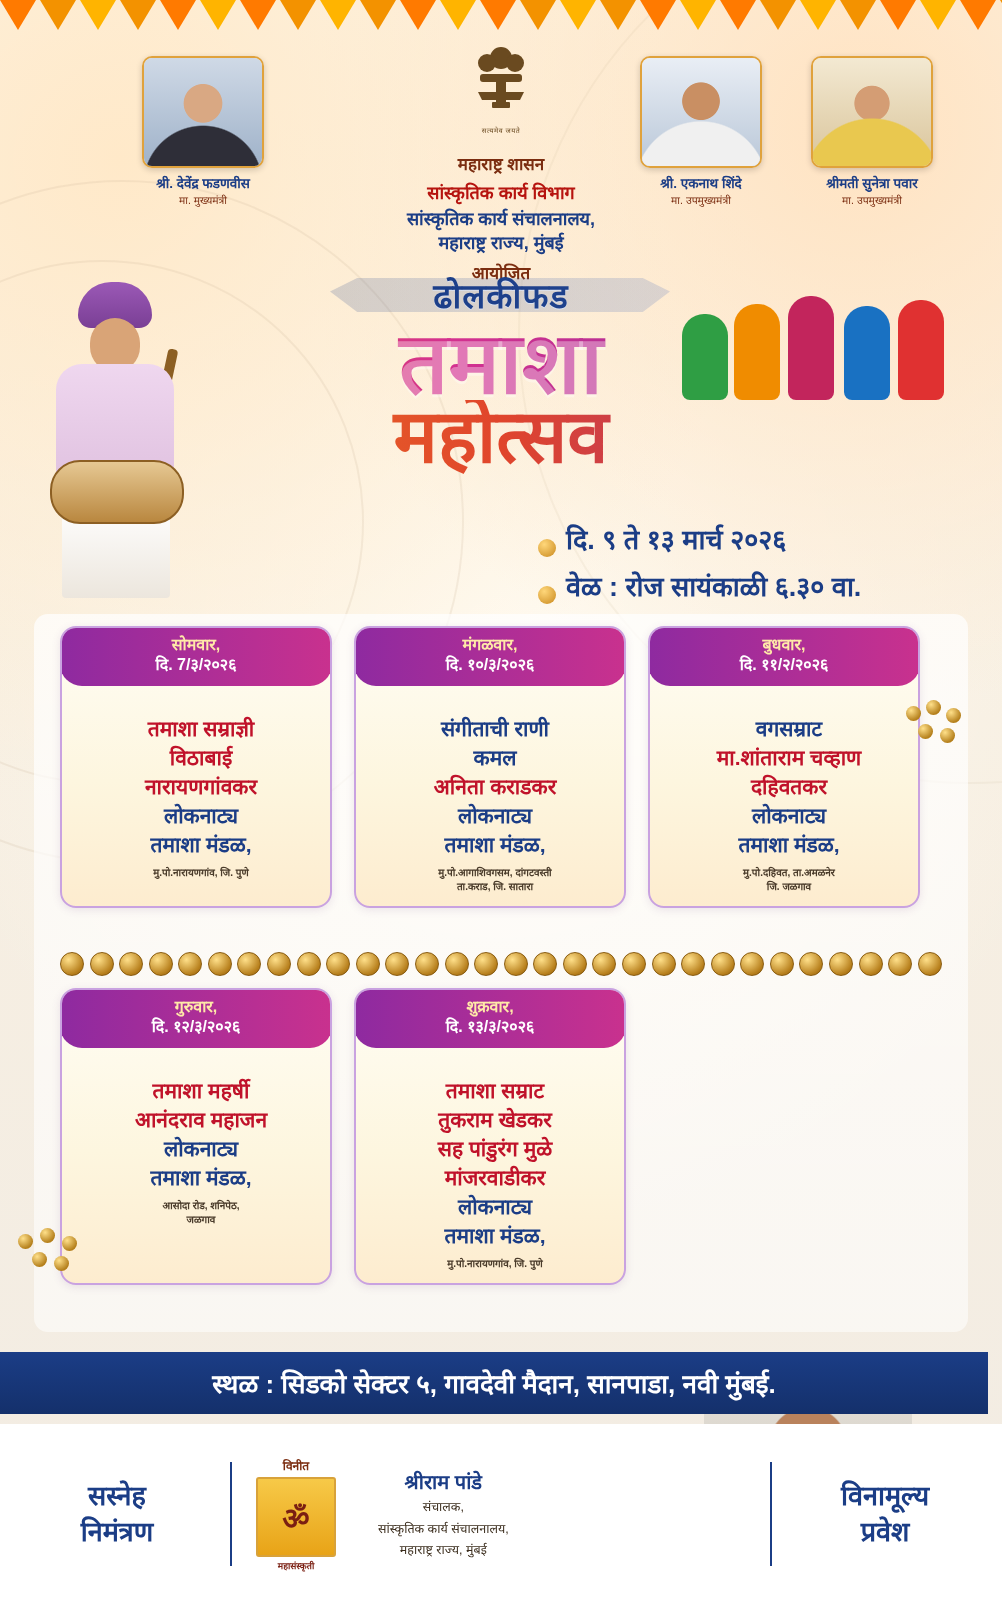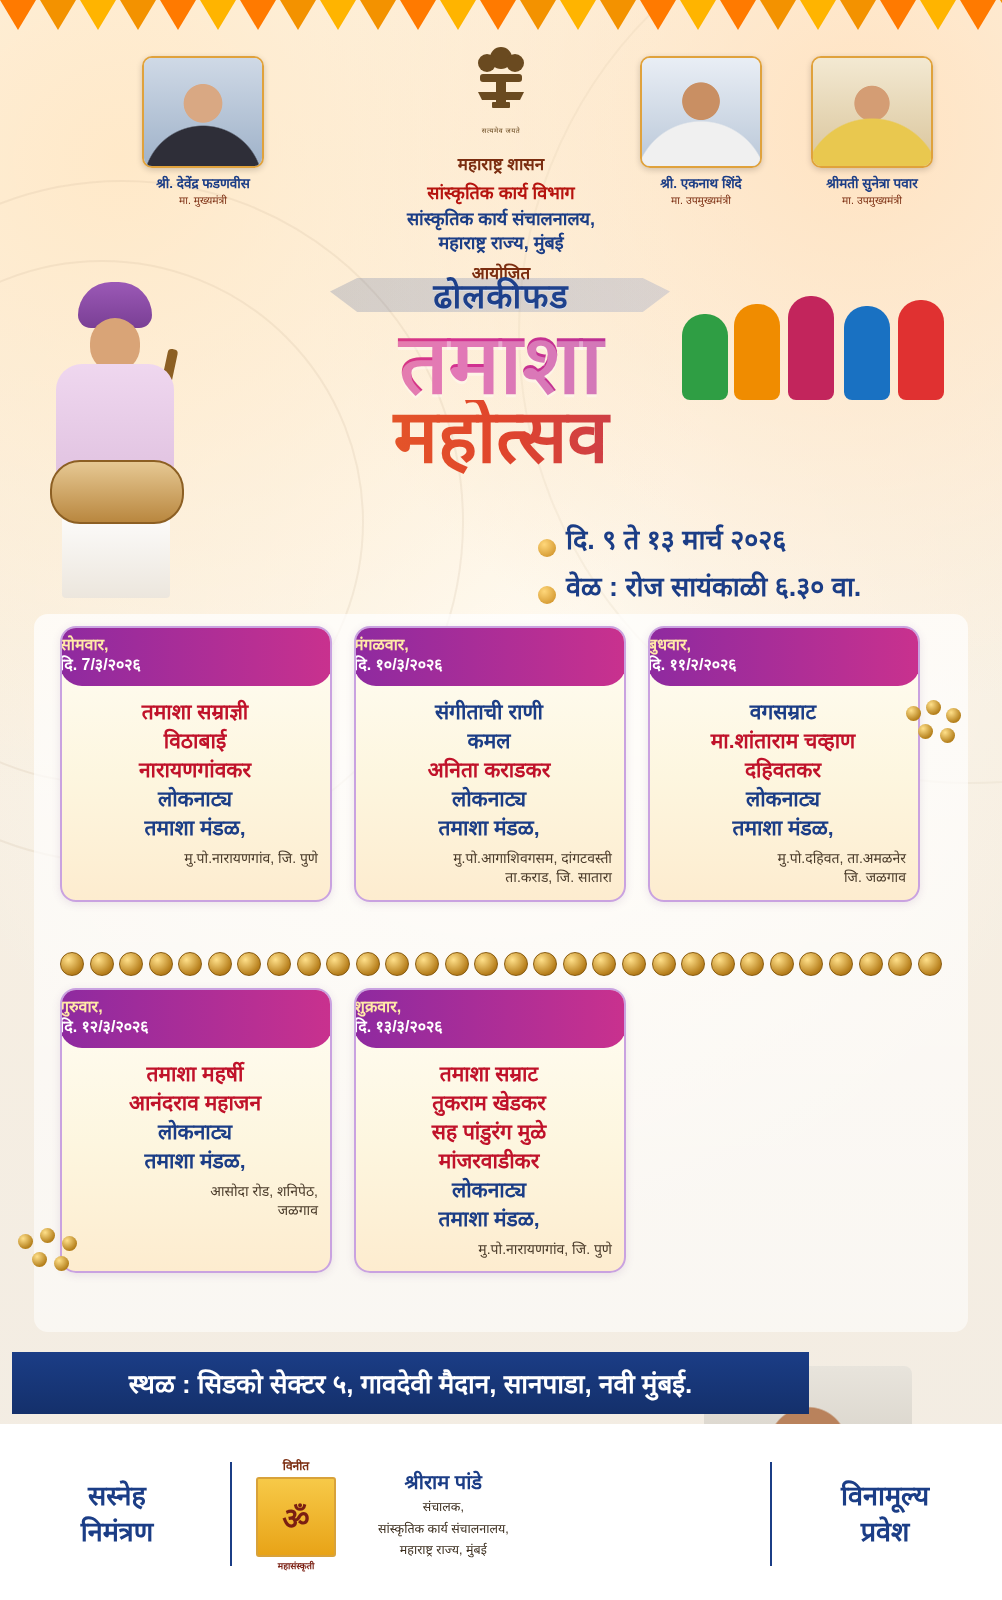--- a/index.html
+++ b/index.html
@@ -129,46 +129,46 @@
   .row2{top:374px;}
 
   .card{
     width:268px;border-radius:16px;
     background:linear-gradient(180deg,#fffdf4 0%, #fdf6df 55%, #fdeccf 100%);
     border:2px solid #c9a2e0;
     box-shadow:0 2px 8px rgba(120,80,140,.14);
     padding:0 0 12px 0;position:relative;overflow:hidden;
   }
   .card-head{
-    margin:-2px -2px 0 -2px;padding:9px 0 10px 0;
+    margin:-2px -2px 0 -2px;padding:9px 0 10px 0;text-align:center;
     background:linear-gradient(90deg,#8e2aa0,#c9318e);
     border-radius:14px 14px 22px 22px;
     color:#ffe9a8;font-weight:bold;font-size:16px;line-height:1.28;
   }
   .card-head .d2{color:#ffffff;}
-  .card-body{padding:12px 12px 0 10px;text-align:center;}
+  .card-body{padding:12px 0 0 10px;text-align:center;margin-top:17px;}
   .c-line{font-size:21px;font-weight:bold;line-height:1.38;}
   .c-red{color:#c0122a;}
   .c-blue{color:#1b3d86;}
-  .c-addr{font-size:14px;color:#4a3b2a;font-weight:normal;line-height:1.4;margin-top:6px;text-align:right;}
+  .c-addr{font-size:10px;color:#4a3b2a;font-weight:bold;line-height:1.4;margin-top:6px;}
 
   
   .bells{position:absolute;left:26px;top:338px;width:882px;height:24px;display:flex;justify-content:space-between;align-items:center;}
   .bell{width:22px;height:22px;border-radius:50%;
     background:radial-gradient(circle at 34% 30%, #ffe08a, #b77f1c 70%, #8a5c10);
     border:1px solid #8a5c10;}
 
   
   .minister{position:absolute;right:26px;top:378px;width:268px;text-align:center;}
   .minister .frame{width:208px;height:212px;margin:0 auto;border-radius:8px;overflow:hidden;position:relative;}
   .minister .nm{font-size:24px;font-weight:bold;color:#1b3d86;margin-top:10px;}
 
   
   .venue{
-    position:absolute;left:12px;top:1352px;width:797px;height:62px;
+    position:absolute;left:0;top:1352px;width:988px;height:62px;
     background:linear-gradient(180deg,#1b3d86,#14306b);
     display:flex;align-items:center;justify-content:center;
   }
   .venue span{color:#ffffff;font-size:26px;font-weight:bold;}
 
   
   .footer{position:absolute;left:0;top:1424px;width:1002px;height:176px;background:#ffffff;}
   .footer .inner{position:absolute;inset:14px 22px 10px 22px;display:flex;align-items:center;}
   .f-left{width:190px;text-align:center;font-size:27px;font-weight:bold;color:#1b3d86;line-height:1.35;}
   .f-div{width:2px;height:104px;background:#1b3d86;margin:0 18px;}

